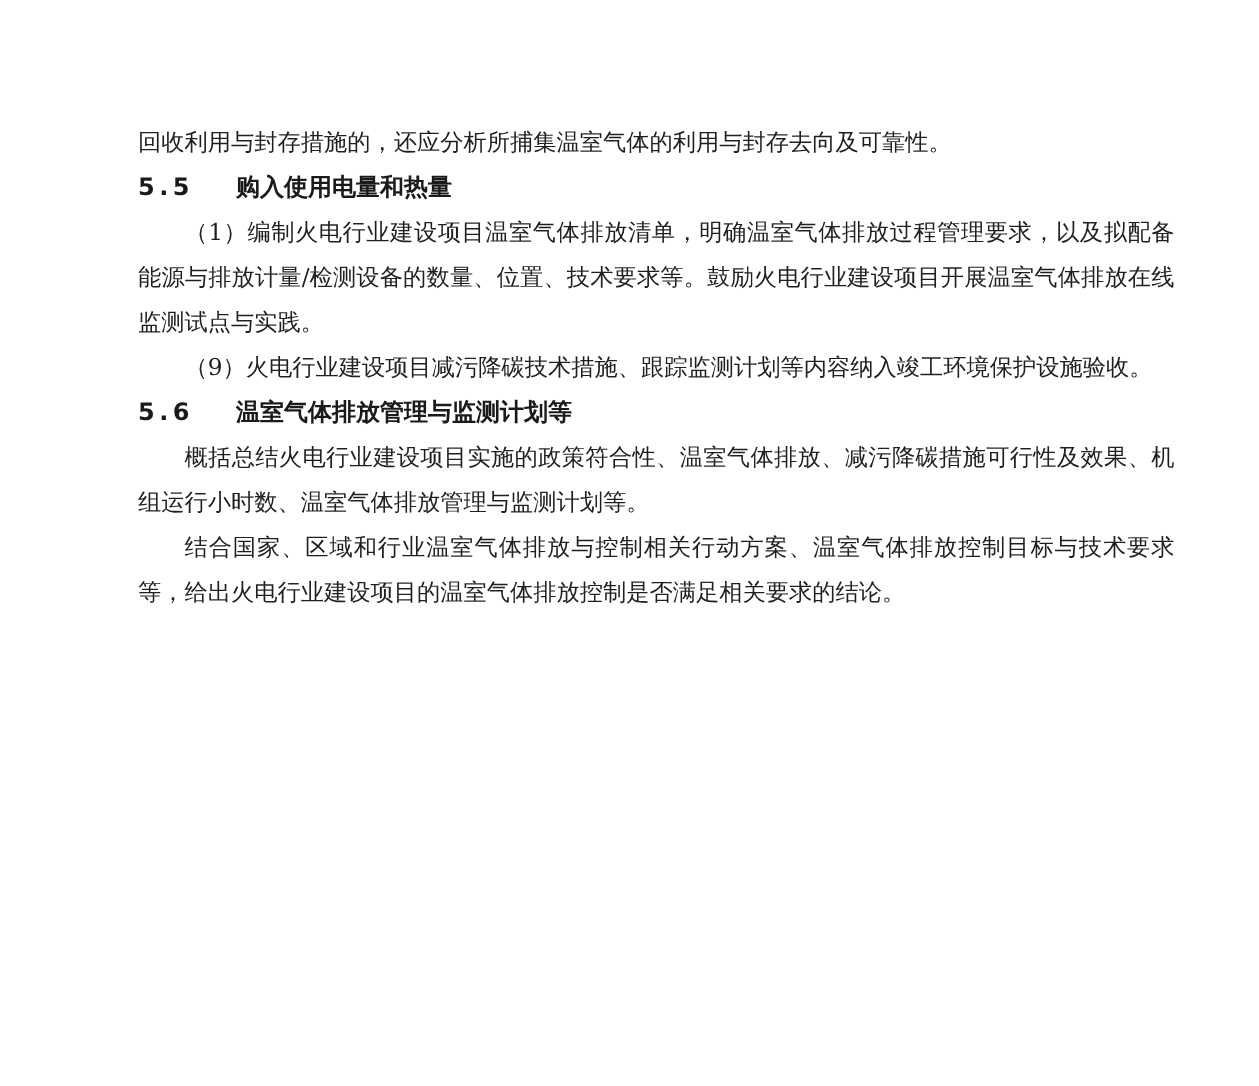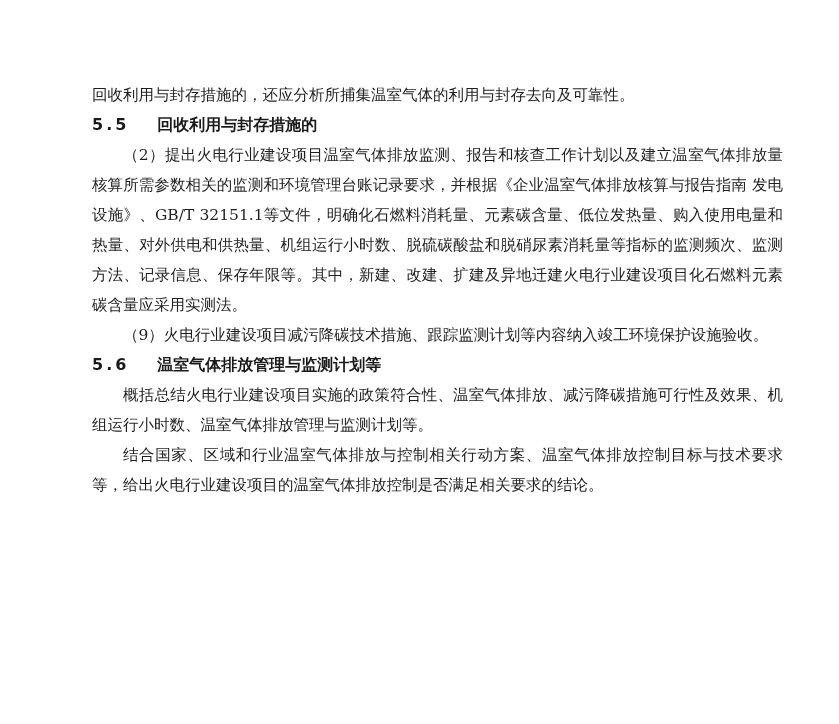--- a/index.html
+++ b/index.html
@@ -50,25 +50,25 @@
 </style>
 </head>
 <body>
 
 <div class="page">
 
   <p class="para no-indent">回收利用与封存措施的，还应分析所捕集温室气体的利用与封存去向及可靠性。</p>
 
 
   <h2 class="heading">
-    <span class="num">5.5</span><span class="title">回收利用与封存措施的</span>
+    <span class="num">5.5</span><span class="title">购入使用电量和热量</span>
   </h2>
 
+  <p class="para">（1）编制火电行业建设项目温室气体排放清单，明确温室气体排放过程管理要求，以及拟配备能源与排放计量/检测设备的数量、位置、技术要求等。鼓励火电行业建设项目开展温室气体排放在线监测试点与实践。</p>
 
-  <p class="para">（2）提出火电行业建设项目温室气体排放监测、报告和核查工作计划以及建立温室气体排放量核算所需参数相关的监测和环境管理台账记录要求，并根据《企业温室气体排放核算与报告指南 发电设施》、GB/T 32151.1等文件，明确化石燃料消耗量、元素碳含量、低位发热量、购入使用电量和热量、对外供电和供热量、机组运行小时数、脱硫碳酸盐和脱硝尿素消耗量等指标的监测频次、监测方法、记录信息、保存年限等。其中，新建、改建、扩建及异地迁建火电行业建设项目化石燃料元素碳含量应采用实测法。</p>
 
   <p class="para">（9）火电行业建设项目减污降碳技术措施、跟踪监测计划等内容纳入竣工环境保护设施验收。</p>
 
   <h2 class="heading">
     <span class="num">5.6</span><span class="title">温室气体排放管理与监测计划等</span>
   </h2>
 
   <p class="para">概括总结火电行业建设项目实施的政策符合性、温室气体排放、减污降碳措施可行性及效果、机组运行小时数、温室气体排放管理与监测计划等。</p>
 
   <p class="para">结合国家、区域和行业温室气体排放与控制相关行动方案、温室气体排放控制目标与技术要求等，给出火电行业建设项目的温室气体排放控制是否满足相关要求的结论。</p>

